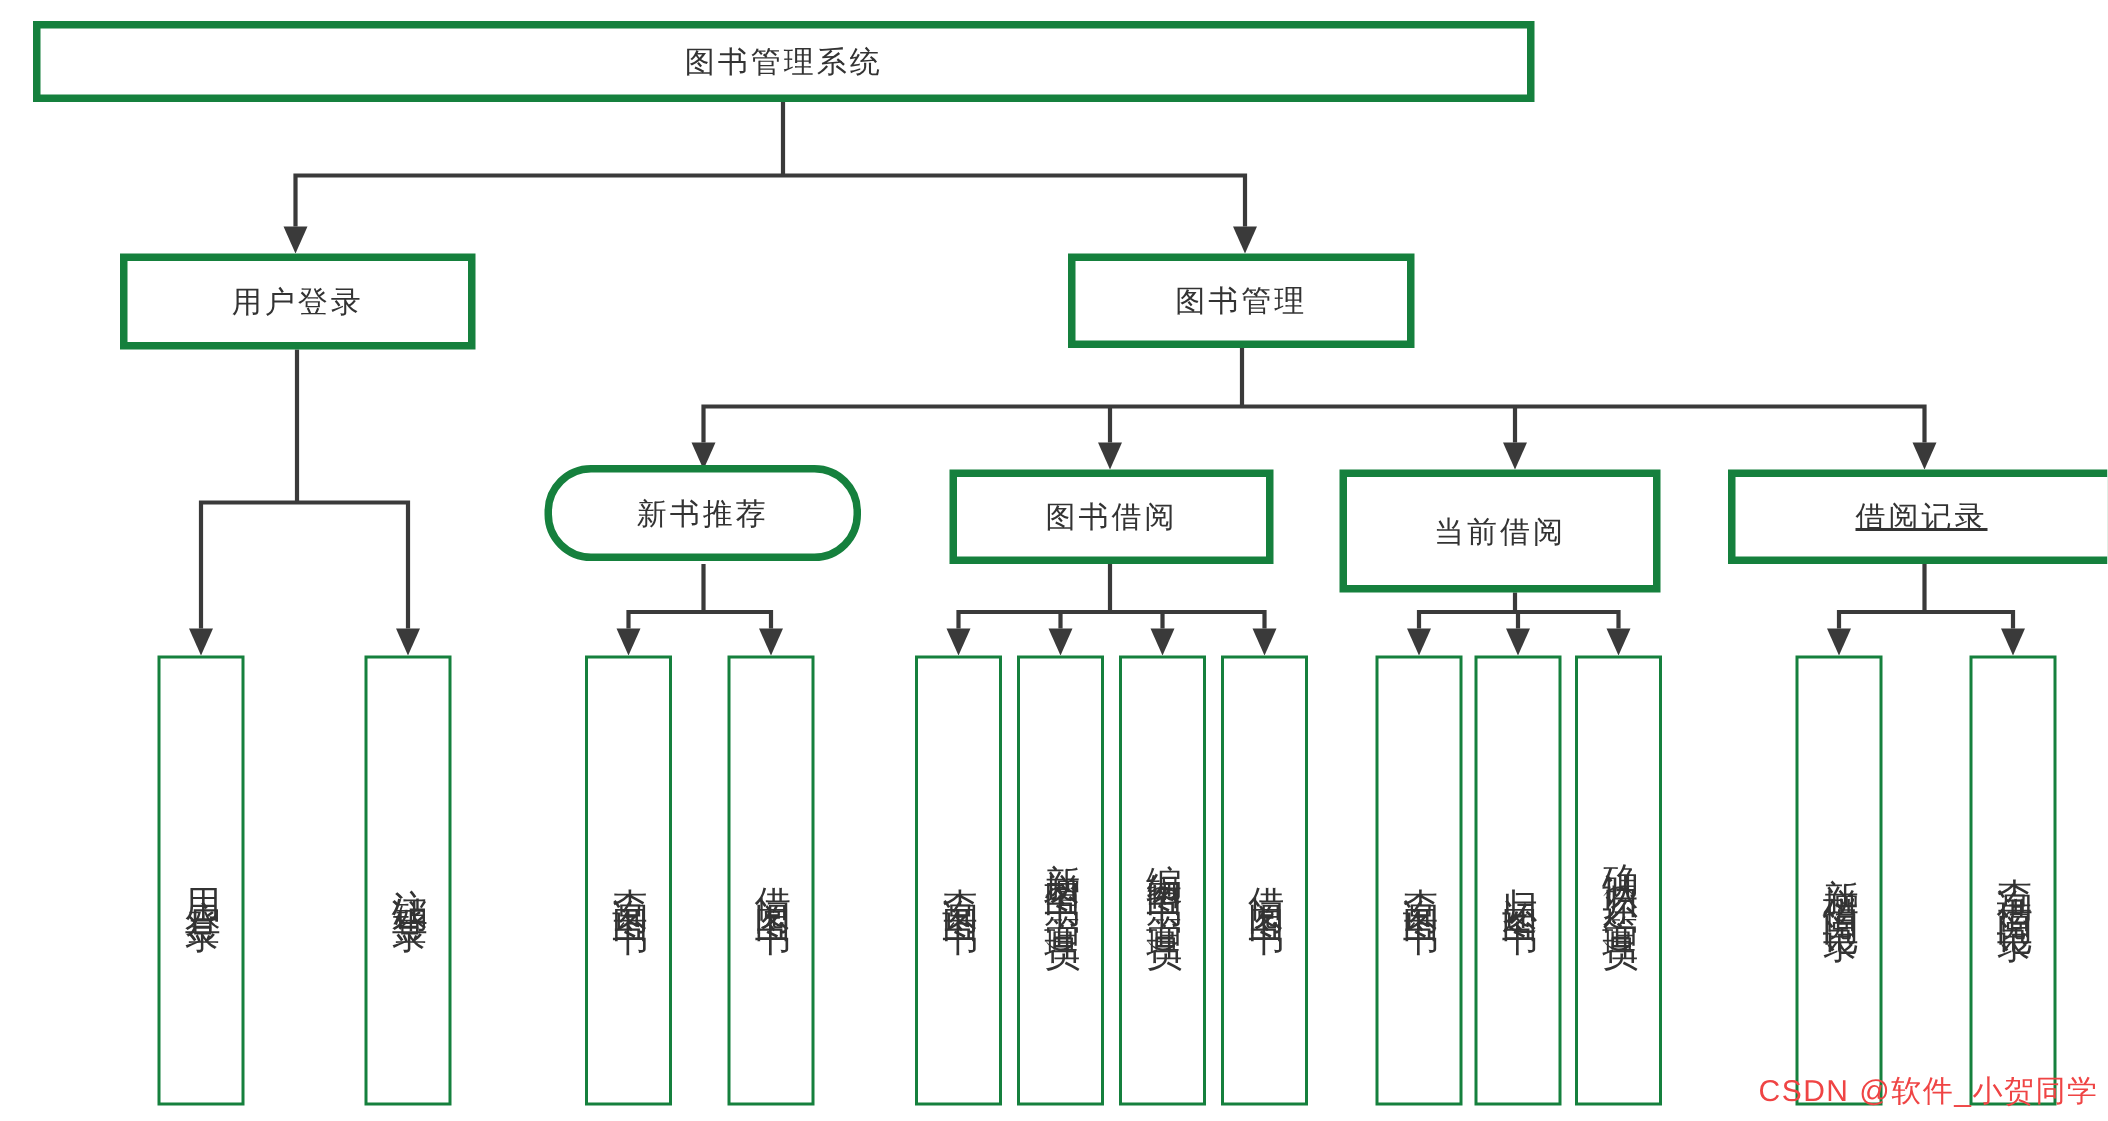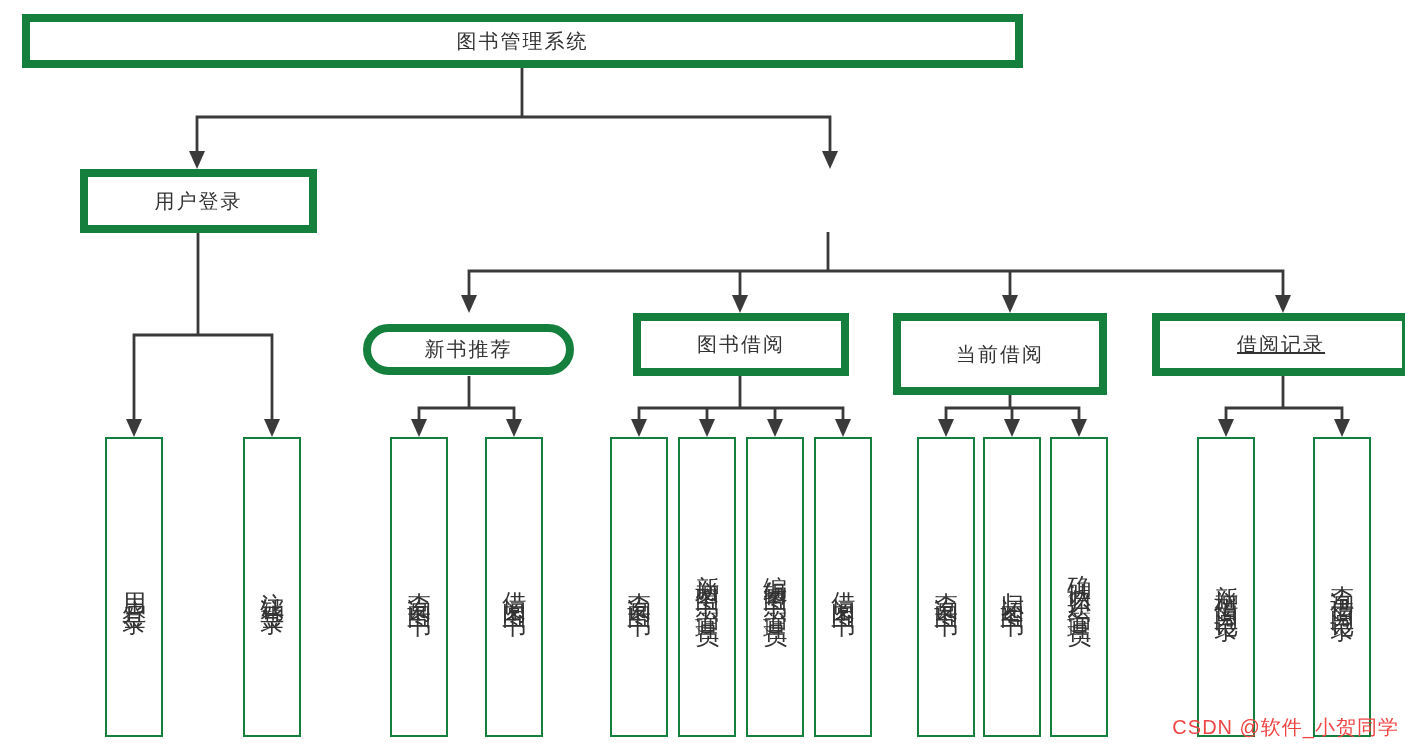--- a/index.html
+++ b/index.html
@@ -20,21 +20,21 @@
     left: 0;
     top: 0;
     width: 1405px;
     height: 747px;
     pointer-events: none;
   }
   .box {
     position: absolute;
     box-sizing: border-box;
     background: #ffffff;
-    border: 8px solid #15803d;
+    border: 5px solid #15803d;
     display: flex;
     align-items: center;
     justify-content: center;
     color: #333333;
   }
   .h-label {
     font-size: 20px;
     letter-spacing: 2px;
     white-space: nowrap;
   }
@@ -46,21 +46,21 @@
     text-orientation: mixed;
     font-size: 24px;
     letter-spacing: 7px;
     line-height: 1.1;
     color: #333333;
   }
   
   #node-root            { left: 22px;   top: 14px;  width: 1001px; height: 54px; }
   #node-user-login      { left: 80px;   top: 169px; width: 237px;  height: 64px; }
   #node-book-management { left: 712px;  top: 169px; width: 231px;  height: 63px; }
-  #node-new-book-recommend { left: 363px;  top: 324px; width: 211px; height: 51px; border-radius: 31px; }
+  #node-new-book-recommend { left: 363px;  top: 310px; width: 211px; height: 64px; border-radius: 31px; }
   #node-book-borrow        { left: 633px;  top: 313px; width: 216px; height: 63px; }
   #node-current-borrow     { left: 893px;  top: 313px; width: 214px; height: 82px; }
   #node-borrow-records     { left: 1152px; top: 313px; width: 258px; height: 63px; text-decoration: underline; }
   .leaf { top: 437px; width: 58px; height: 300px; }
   #leaf-0  { left: 105px; }
   #leaf-1  { left: 243px; }
   #leaf-2  { left: 390px; }
   #leaf-3  { left: 485px; }
   #leaf-4  { left: 610px; }
   #leaf-5  { left: 678px; }
@@ -130,20 +130,23 @@
     </g>
   </svg>
 
   <div class="box" id="node-root">
     <span class="h-label">图书管理系统</span>
   </div>
 
   <div class="box" id="node-user-login">
     <span class="h-label">用户登录</span>
   </div>
+  <div class="box" id="node-book-management">
+    <span class="h-label">图书管理</span>
+  </div>
 
   <div class="box" id="node-new-book-recommend">
     <span class="h-label">新书推荐</span>
   </div>
   <div class="box" id="node-book-borrow">
     <span class="h-label">图书借阅</span>
   </div>
   <div class="box" id="node-current-borrow">
     <span class="h-label">当前借阅</span>
   </div>

